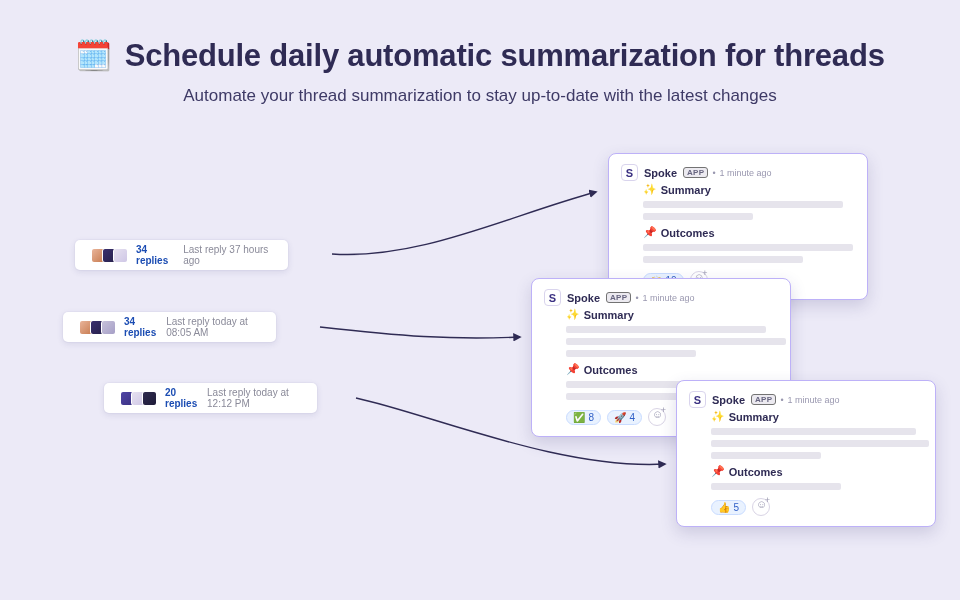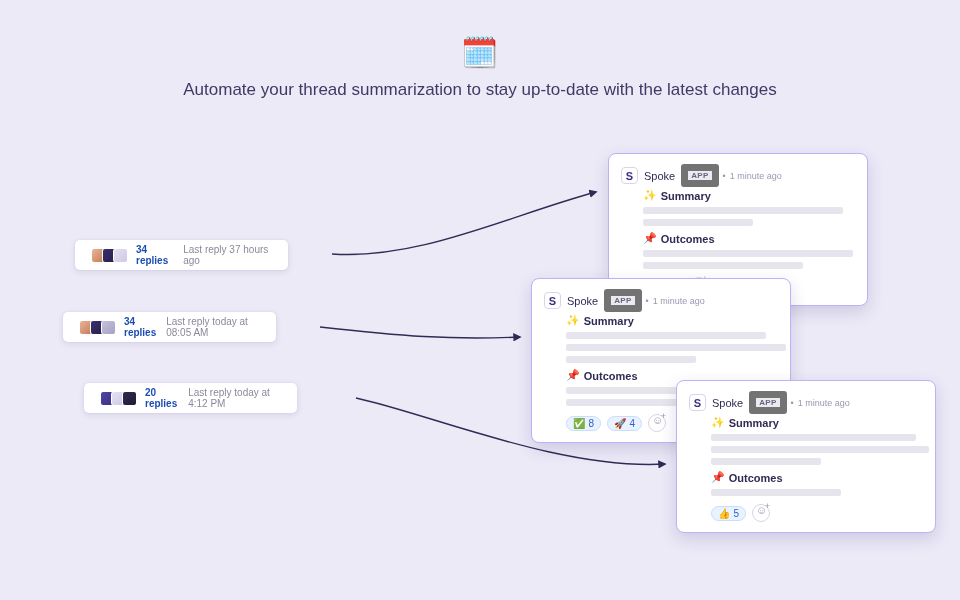--- a/index.html
+++ b/index.html
@@ -100,29 +100,29 @@
     border: 1px solid #D9D4ED;
     display: flex;
     align-items: center;
     justify-content: center;
     font-size: 11px;
     font-weight: 800;
     color: #3B3182;
   }
   .sc-app-name {
     font-size: 11px;
-    font-weight: 400;
+    font-weight: 700;
     color: #2F2B54;
   }
   .sc-badge {
     font-size: 8px;
     font-weight: 700;
     color: #676580;
     background: #ECEAF0;
-    border: 7px solid #737373;
+    border: 1px solid #737373;
     border-radius: 3px;
     padding: 0px 3px;
     letter-spacing: 0.3px;
   }
   .sc-time {
     font-size: 9px;
     color: #9A98B0;
   }
   .sc-sep {
     font-size: 9px;
@@ -200,20 +200,21 @@
     width: 960px;
     height: 600px;
     pointer-events: none;
   }
 </style>
 </head>
 <body>
 
 <div class="title-row">
   <span class="title-icon">🗓️</span>
+  <h1>Schedule daily automatic summarization for threads</h1>
 </div>
 <p class="subtitle">Automate your thread summarization to stay up-to-date with the latest changes</p>
 
 <div class="thread-card" style="left:75px; top:240px;">
   <div class="avatars">
     <span class="avatar av-a"></span>
     <span class="avatar av-b"></span>
     <span class="avatar av-c"></span>
   </div>
   <span class="replies">34 replies</span>
@@ -223,28 +224,28 @@
 <div class="thread-card" style="left:63px; top:312px;">
   <div class="avatars">
     <span class="avatar av-a"></span>
     <span class="avatar av-b"></span>
     <span class="avatar av-e"></span>
   </div>
   <span class="replies">34 replies</span>
   <span class="last-reply">Last reply today at 08:05 AM</span>
 </div>
 
-<div class="thread-card" style="left:84px; top:383px;">
+<div class="thread-card" style="left:104px; top:383px;">
   <div class="avatars">
     <span class="avatar av-d"></span>
     <span class="avatar av-c"></span>
     <span class="avatar av-f"></span>
   </div>
   <span class="replies">20 replies</span>
-  <span class="last-reply">Last reply today at 4:12 PM</span>
+  <span class="last-reply">Last reply today at 12:12 PM</span>
 </div>
 
 <div class="summary-card" style="left:608px; top:153px; z-index:1;">
   <div class="sc-header">
     <span class="sc-logo">S</span>
     <span class="sc-app-name">Spoke</span>
     <span class="sc-badge">APP</span>
     <span class="sc-sep">•</span>
     <span class="sc-time">1 minute ago</span>
   </div>

